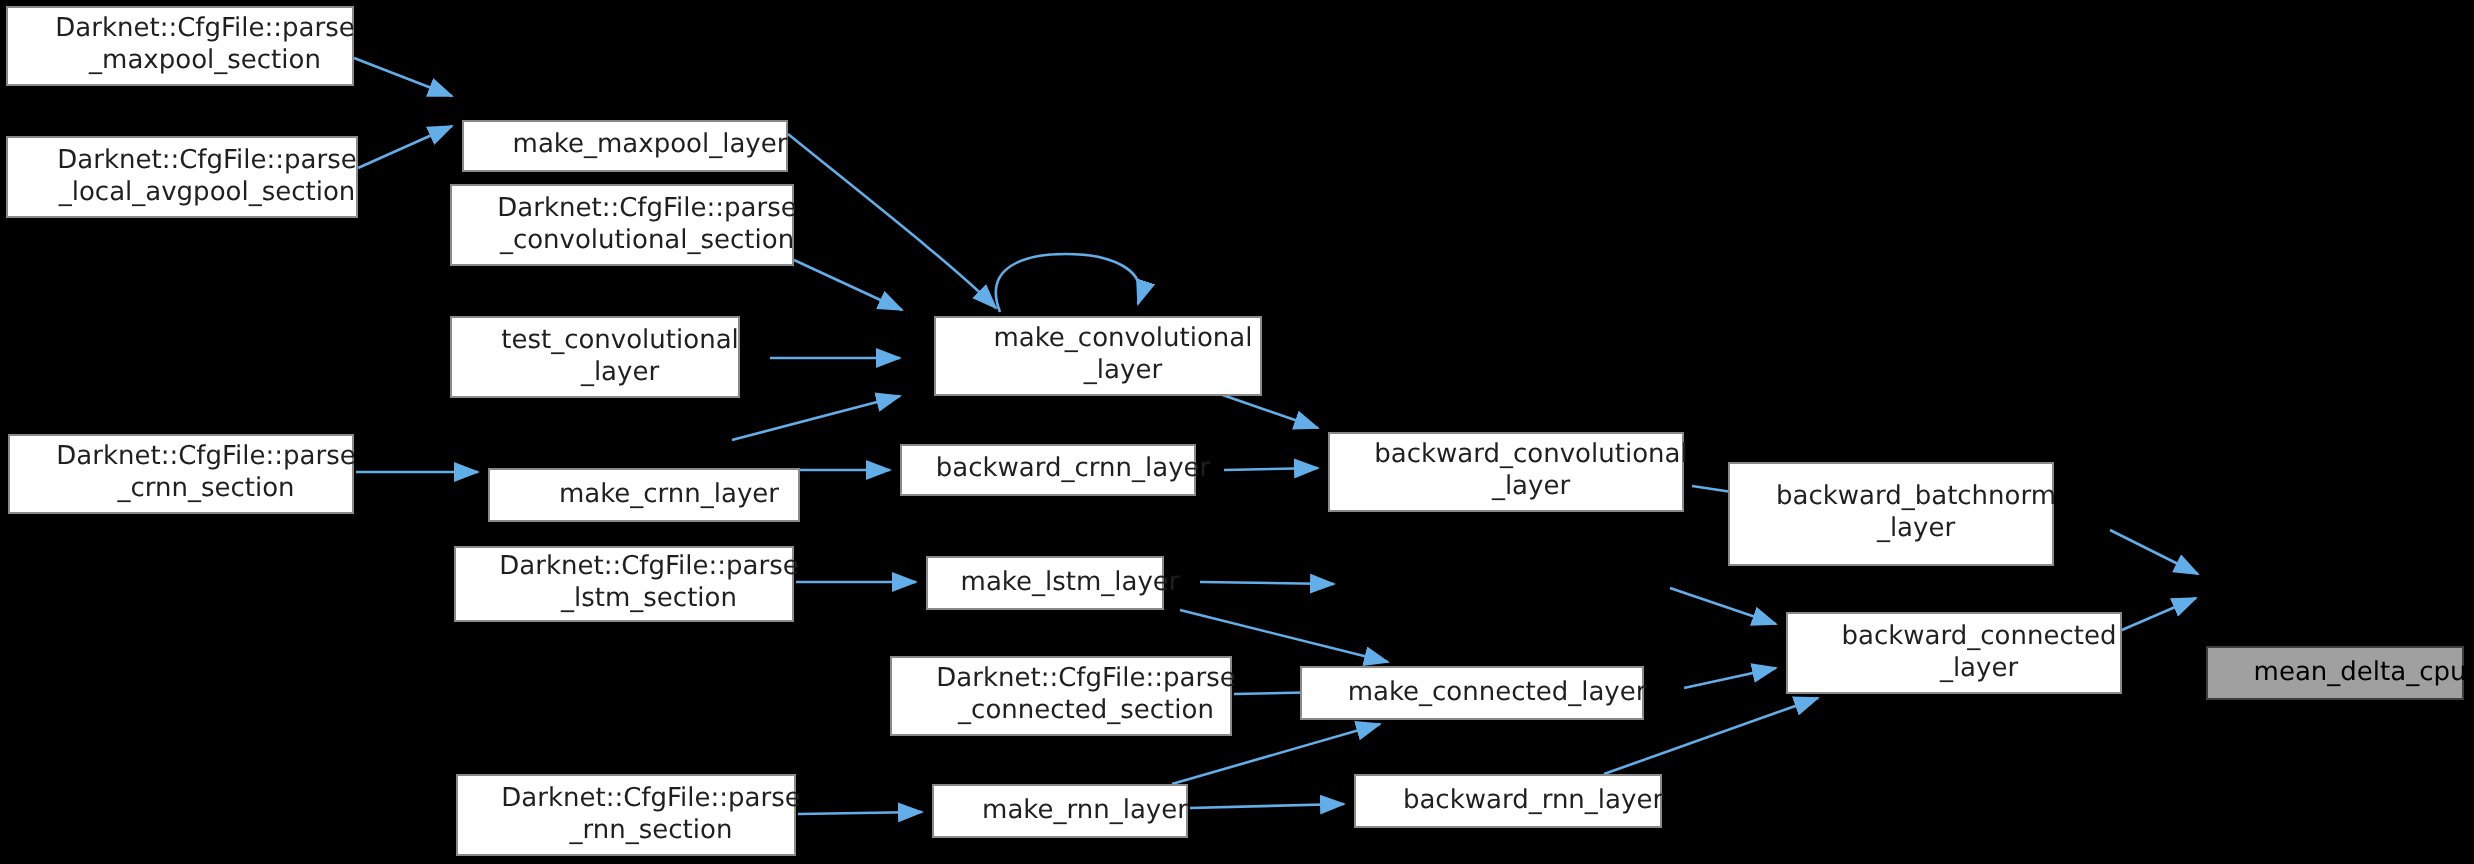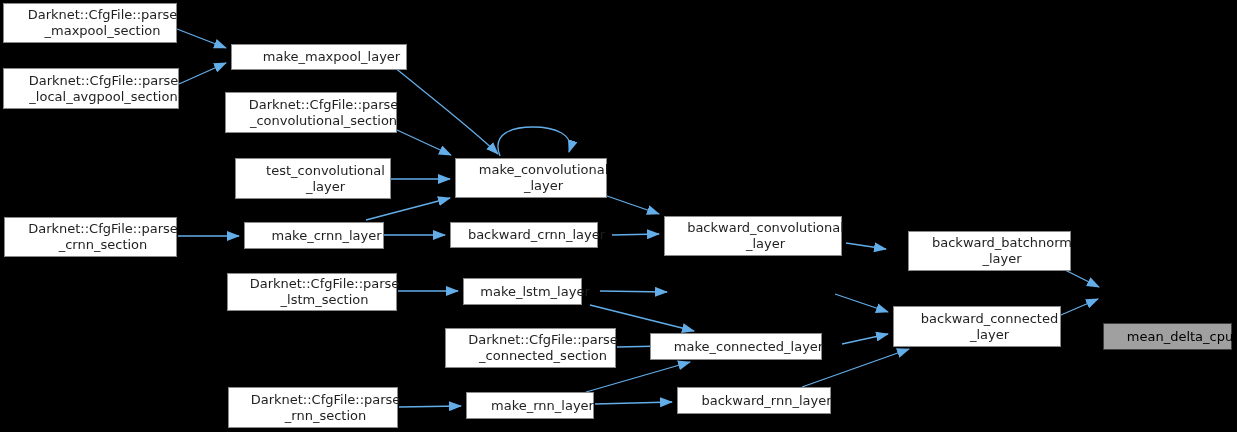--- a/index.html
+++ b/index.html
@@ -84,34 +84,34 @@
     <path class="edge" d="M586,392 L690,362" marker-end="url(#arrow)"></path>
     <path class="edge" d="M595,404 L672,402" marker-end="url(#arrow)"></path>
     <path class="edge" d="M802,387 L909,349" marker-end="url(#arrow)"></path>
     <path class="edge" d="M1054,318 L1098,299" marker-end="url(#arrow)"></path>
   </svg>
 
   <div class="node" style="left:3px;top:3px;width:174px;height:40px">Darknet::CfgFile::parse
 _maxpool_section</div>
   <div class="node" style="left:3px;top:68px;width:176px;height:41px">Darknet::CfgFile::parse
 _local_avgpool_section</div>
-  <div class="node" style="left:231px;top:44px;width:176px;height:26px">make_maxpool_layer</div>
+  <div class="node" style="left:231px;top:60px;width:163px;height:26px">make_maxpool_layer</div>
   <div class="node" style="left:225px;top:92px;width:172px;height:41px">Darknet::CfgFile::parse
 _convolutional_section</div>
-  <div class="node" style="left:235px;top:158px;width:156px;height:41px">test_convolutional
+  <div class="node" style="left:225px;top:158px;width:145px;height:41px">test_convolutional
 _layer</div>
-  <div class="node" style="left:455px;top:158px;width:152px;height:40px">make_convolutional
+  <div class="node" style="left:467px;top:158px;width:164px;height:40px">make_convolutional
 _layer</div>
   <div class="node" style="left:4px;top:217px;width:173px;height:40px">Darknet::CfgFile::parse
 _crnn_section</div>
-  <div class="node" style="left:244px;top:222px;width:140px;height:27px">make_crnn_layer</div>
+  <div class="node" style="left:244px;top:234px;width:156px;height:27px">make_crnn_layer</div>
   <div class="node" style="left:450px;top:222px;width:148px;height:26px">backward_crnn_layer</div>
   <div class="node" style="left:664px;top:216px;width:178px;height:40px">backward_convolutional
 _layer</div>
-  <div class="node" style="left:908px;top:231px;width:163px;height:40px">backward_batchnorm
+  <div class="node" style="left:864px;top:231px;width:163px;height:52px">backward_batchnorm
 _layer</div>
   <div class="node" style="left:227px;top:273px;width:170px;height:38px">Darknet::CfgFile::parse
 _lstm_section</div>
   <div class="node" style="left:463px;top:278px;width:119px;height:27px">make_lstm_layer</div>
   <div class="node" style="left:893px;top:306px;width:168px;height:41px">backward_connected
 _layer</div>
   <div class="node" style="left:445px;top:328px;width:171px;height:40px">Darknet::CfgFile::parse
 _connected_section</div>
   <div class="node" style="left:650px;top:333px;width:172px;height:27px">make_connected_layer</div>
   <div class="node" style="left:228px;top:387px;width:170px;height:41px">Darknet::CfgFile::parse

